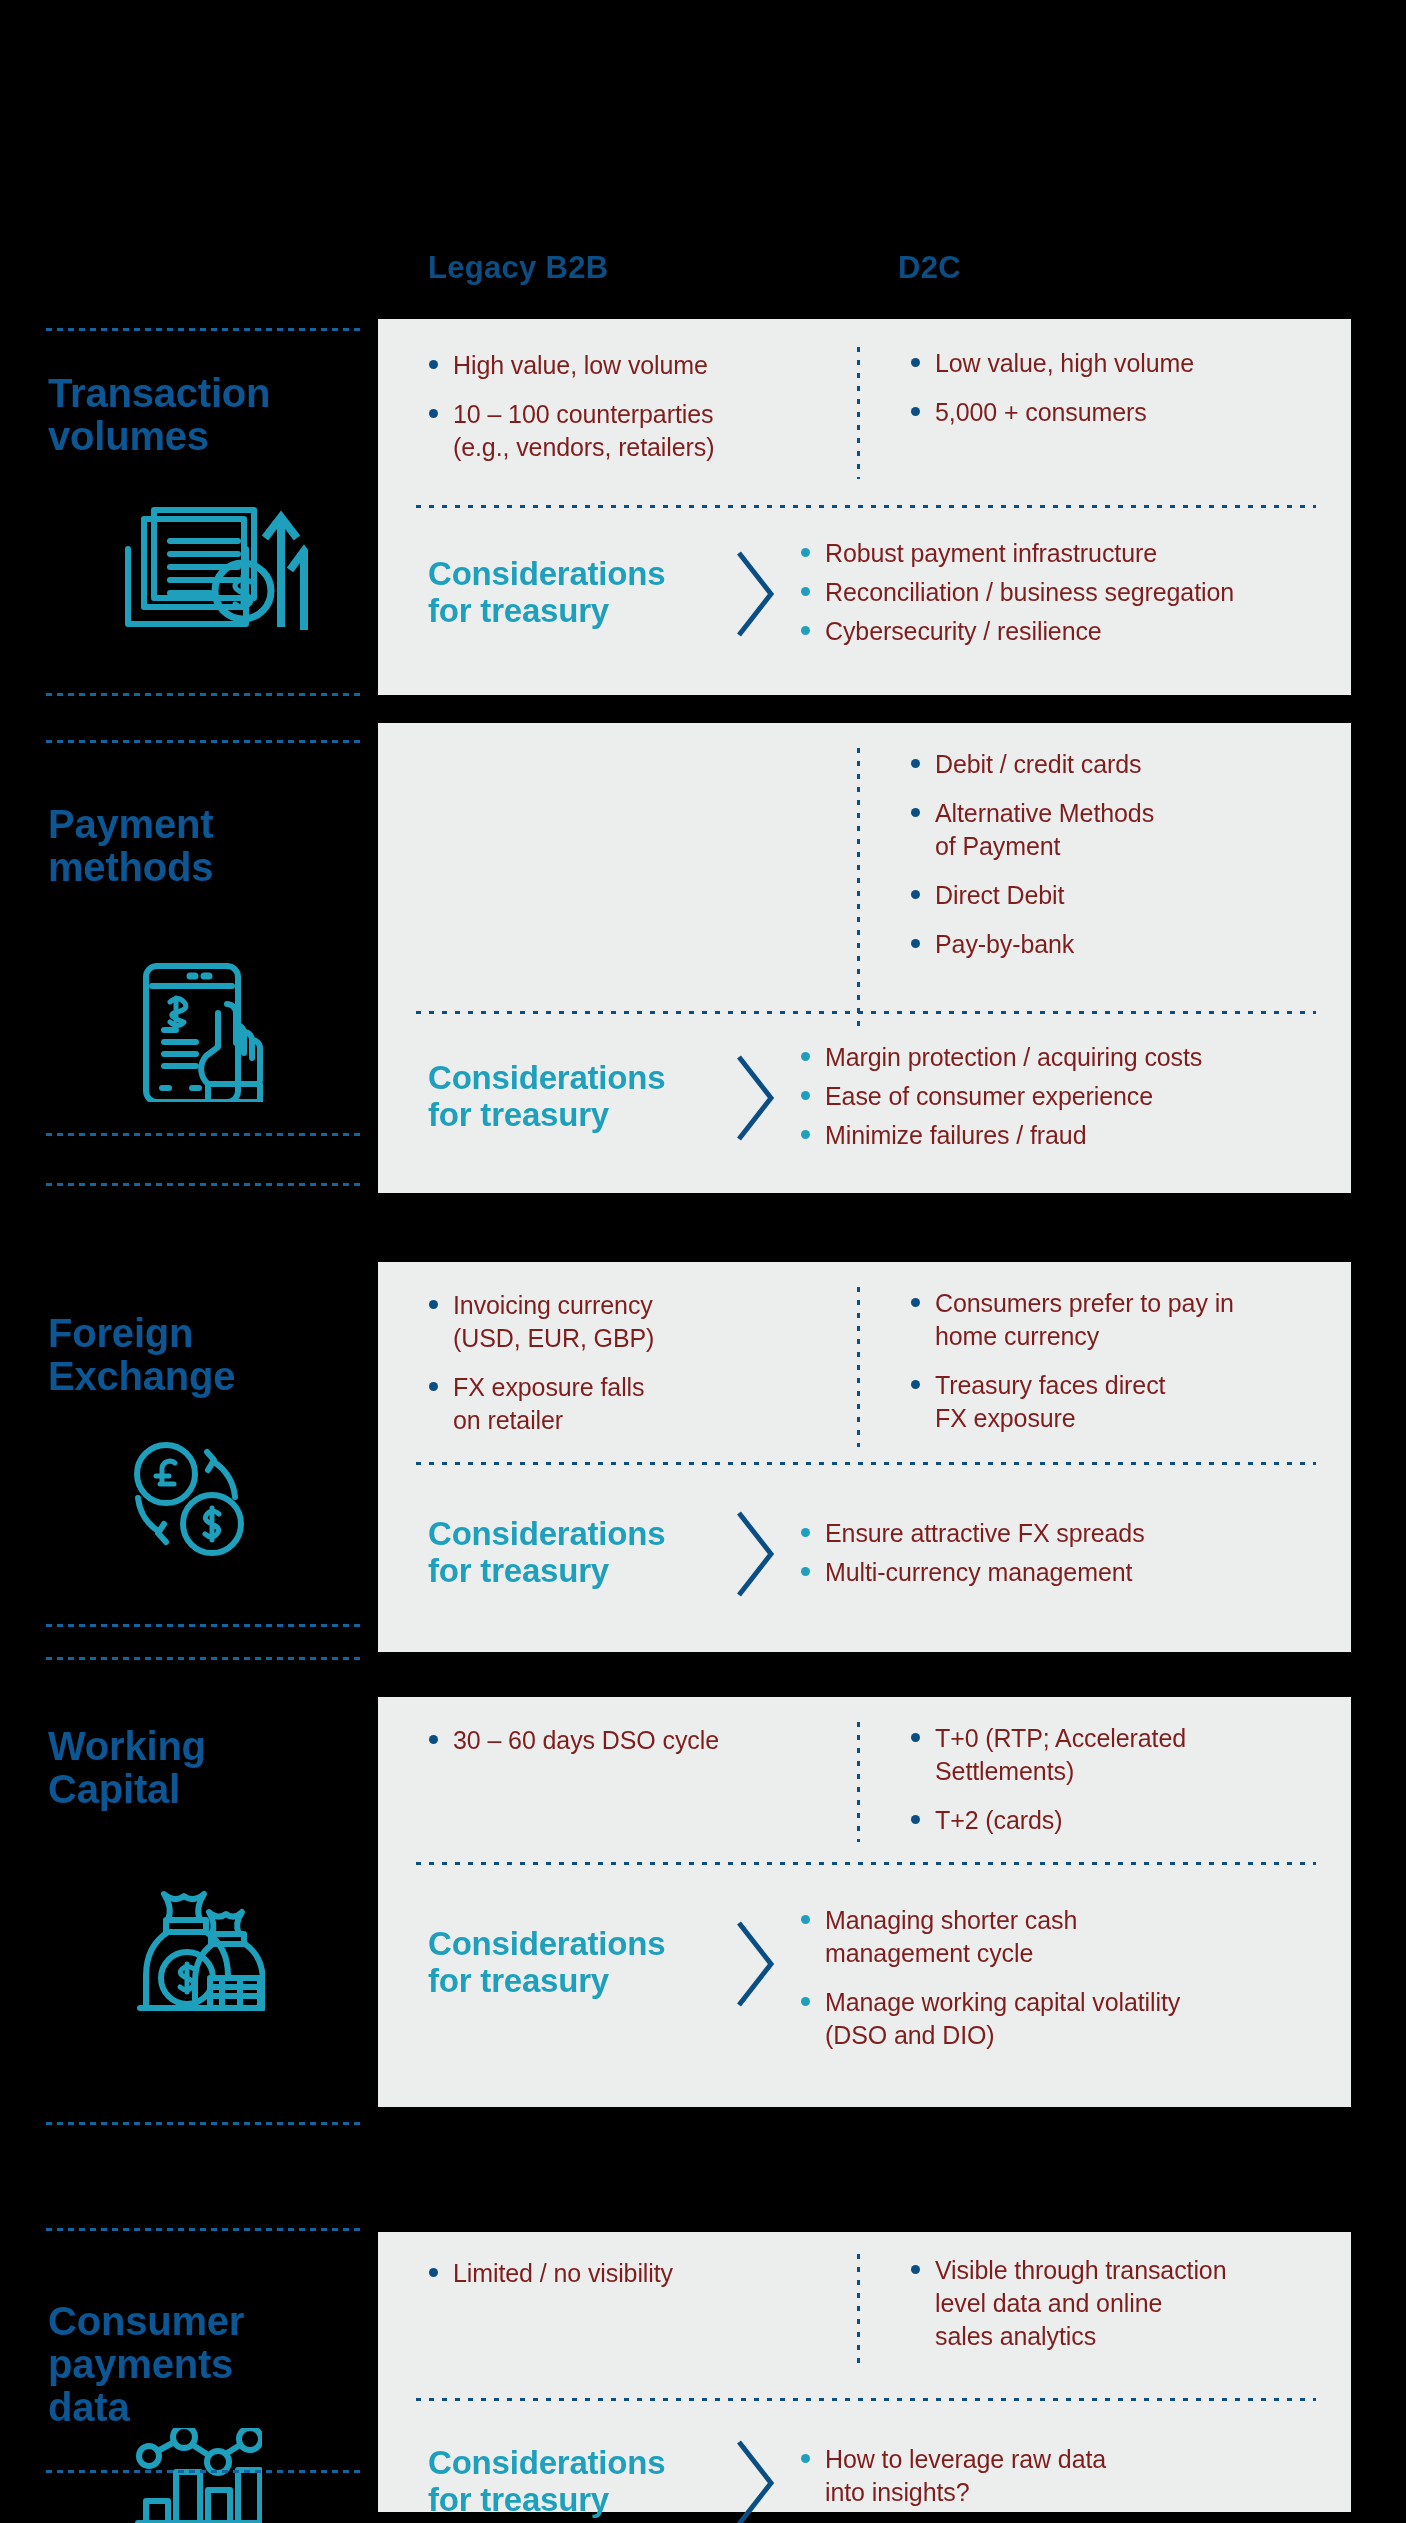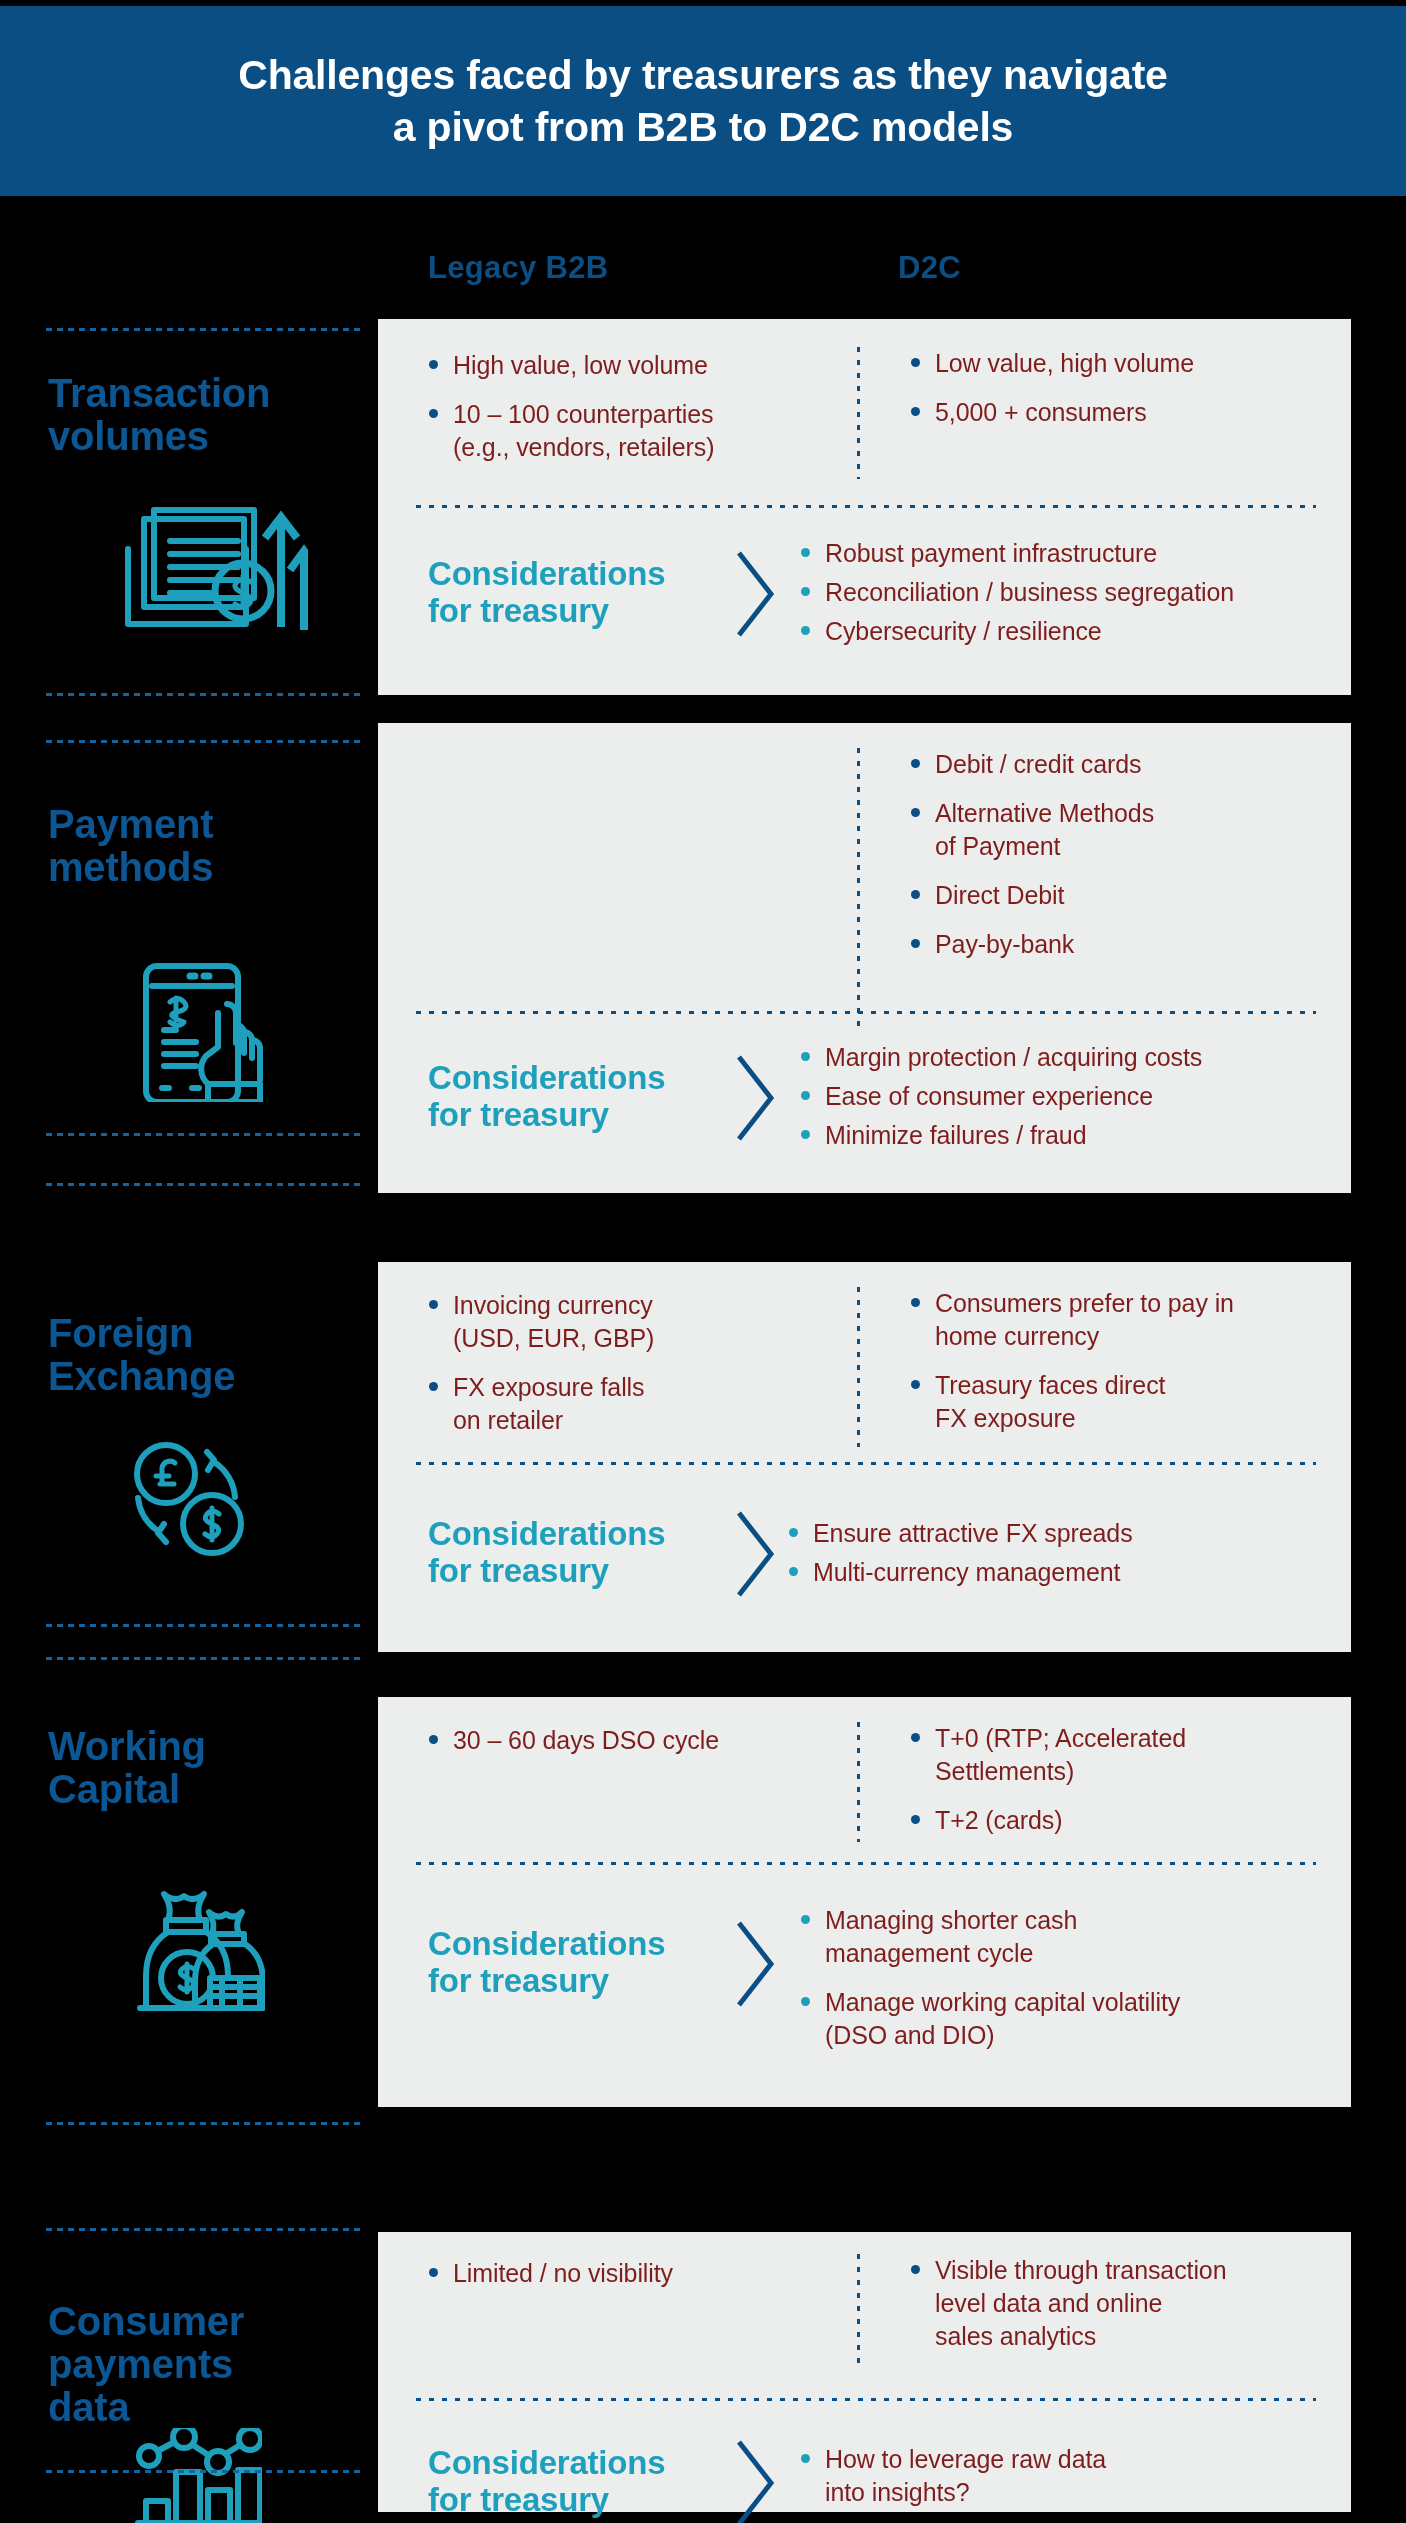--- a/index.html
+++ b/index.html
@@ -134,24 +134,20 @@
   .chevron {
     position: absolute;
   }
   .consider-list { position: absolute; }
 </style>
 </head>
 <body>
 
 <div id="page">
 
-  <div id="header-banner">
-    <div id="header-title">Challenges faced by treasurers as they navigate
-a pivot from B2B to D2C models</div>
-  </div>
 
   <div class="col-head" id="col-head-b2b">Legacy B2B</div>
   <div class="col-head" id="col-head-d2c">D2C</div>
 
   <div class="rail-divider" style="top:328px"></div>
   <div class="rail-title" style="top:372px">Transaction
 volumes</div>
   <div class="rail-icon" style="top:502px">
     <svg width="190" height="130" viewBox="0 0 190 130">
       <g fill="none" stroke="#1EA0BC" stroke-width="6" stroke-linecap="round" stroke-linejoin="round">
@@ -283,21 +279,21 @@
 FX exposure</li>
     </ul>
     <div class="hsep" style="left:38px; top:200px; width:900px"></div>
     <div class="consider-label" style="left:50px; top:254px">Considerations
 for treasury</div>
     <div class="chevron" style="left:355px; top:246px">
       <svg width="46" height="92" viewBox="0 0 46 92">
           <path d="M6 5 L38 46 L6 87" fill="none" stroke="#0A4E84" stroke-width="5"></path>
         </svg>
     </div>
-    <ul class="blist teal tight consider-list" style="left:408px; top:255px; width:530px">
+    <ul class="blist teal tight consider-list" style="left:420px; top:255px; width:530px">
       <li>Ensure attractive FX spreads</li>
       <li>Multi-currency management</li>
     </ul>
   </div>
 
   <div class="rail-divider" style="top:1657px"></div>
   <div class="rail-title" style="top:1725px">Working
 Capital</div>
   <div class="rail-icon" style="left:130px; top:1872px">
     <svg width="135" height="140" viewBox="0 0 135 140">

